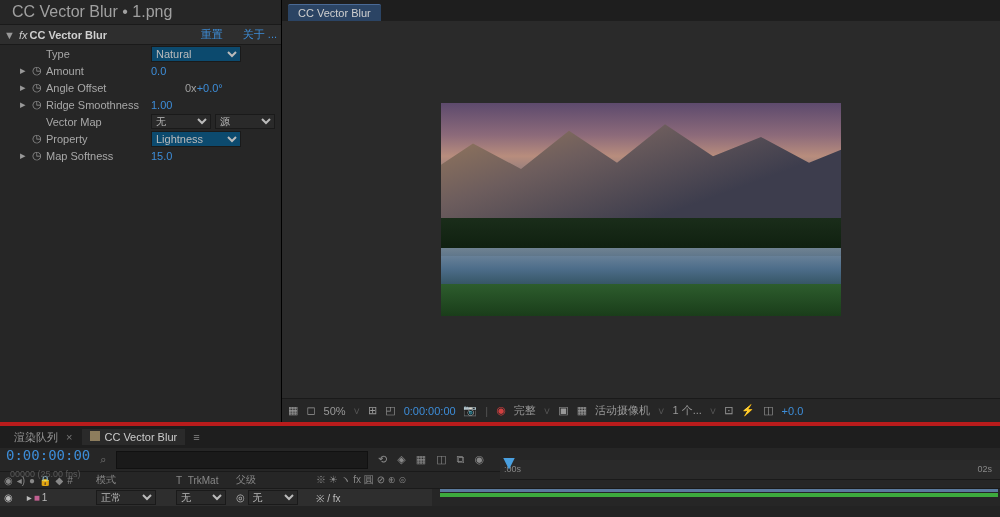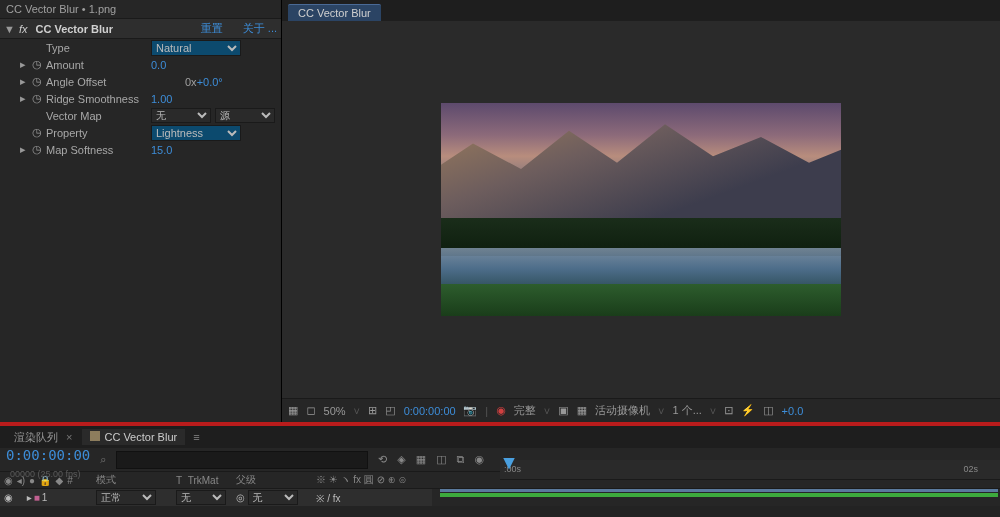--- a/index.html
+++ b/index.html
@@ -2,24 +2,24 @@
 <html><head>
 <meta charset="utf-8">
 <style>
 * { margin: 0; padding: 0; box-sizing: border-box; font-family: 'Segoe UI', Tahoma, sans-serif; }
 body { background: #1e1e1e; color: #b8b8b8; font-size: 11px; width: 1000px; height: 517px; overflow: hidden; }
 
 .app { display: flex; flex-direction: column; height: 100%; }
 .top-section { display: flex; flex: 1; min-height: 0; }
 
 .effects-panel { width: 282px; background: #262626; border-right: 1px solid #000; display: flex; flex-direction: column; }
-.effects-header { padding: 3px 6px; font-size: 11px; color: #a0a0a0; border-bottom: 1px solid #1a1a1a; }
+.effects-header { padding: 3px 12px; font-size: 16px; color: #a0a0a0; border-bottom: 1px solid #1a1a1a; }
 .effect-title-row { display: flex; align-items: center; background: #2e2e2e; padding: 2px 4px; border-bottom: 1px solid #1a1a1a; }
 .effect-title-row .dropdown { margin-right: 4px; color: #999; }
-.effect-title-row .fx { margin-right: 8px; font-style: italic; color: #ccc; }
+.effect-title-row .fx { margin-right: 2px; font-style: italic; color: #ccc; }
 .effect-title-row .name { flex: 1; font-weight: bold; color: #d0d0d0; }
 .effect-title-row .link1 { color: #3d8dd8; margin-right: 20px; cursor: pointer; }
 .effect-title-row .link2 { color: #3d8dd8; cursor: pointer; }
 
 .effect-props { padding: 0; }
 .prop-row { display: flex; align-items: center; padding: 1px 4px; height: 17px; }
 .prop-row .indent { width: 16px; }
 .prop-row .arrow { width: 12px; color: #999; cursor: pointer; }
 .prop-row .stopwatch { width: 14px; color: #999; cursor: pointer; }
 .prop-row .label { flex: 0 0 105px; color: #a8a8a8; }
@@ -214,21 +214,21 @@
           <span>◈</span>
           <span>▦</span>
           <span>◫</span>
           <span>⧉</span>
           <span>◉</span>
         </div>
       </div>
       <div class="tl-right">
         <div class="tl-ruler">
           <span class="tick-label" style="left:4px">:00s</span>
-          <span class="tick-label" style="right:22px">02s</span>
+          <span class="tick-label" style="right:8px">02s</span>
         </div>
         <div class="playhead"></div>
       </div>
     </div>
 
     <div class="timeline-cols">
       <div class="col-icons">
         <span>◉</span>
         <span>◂)</span>
         <span>●</span>

